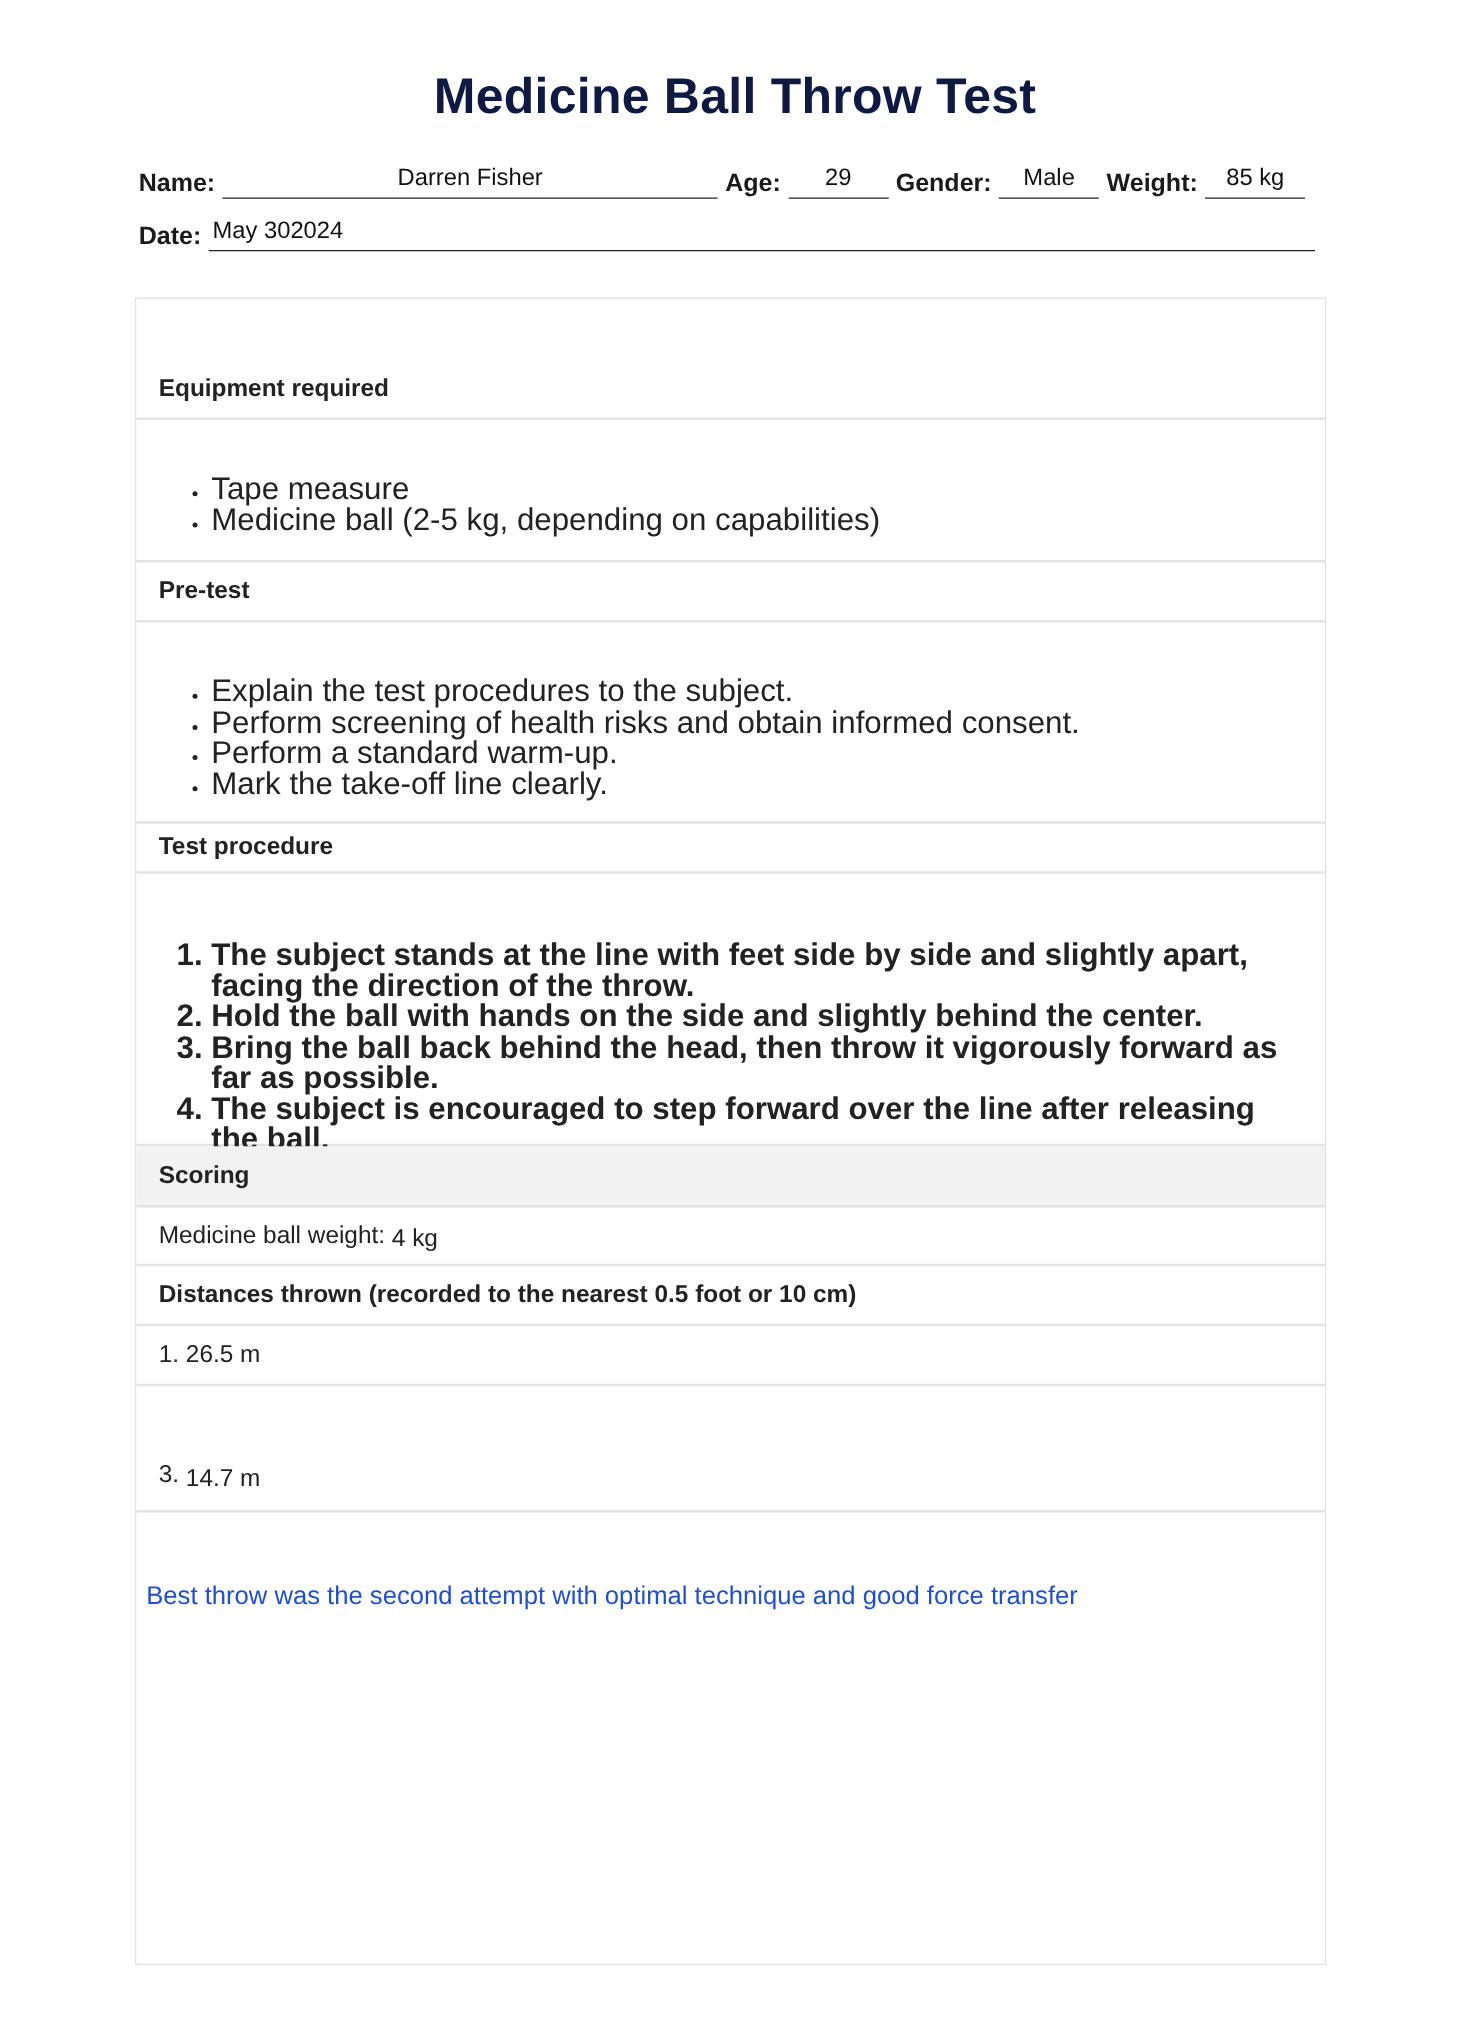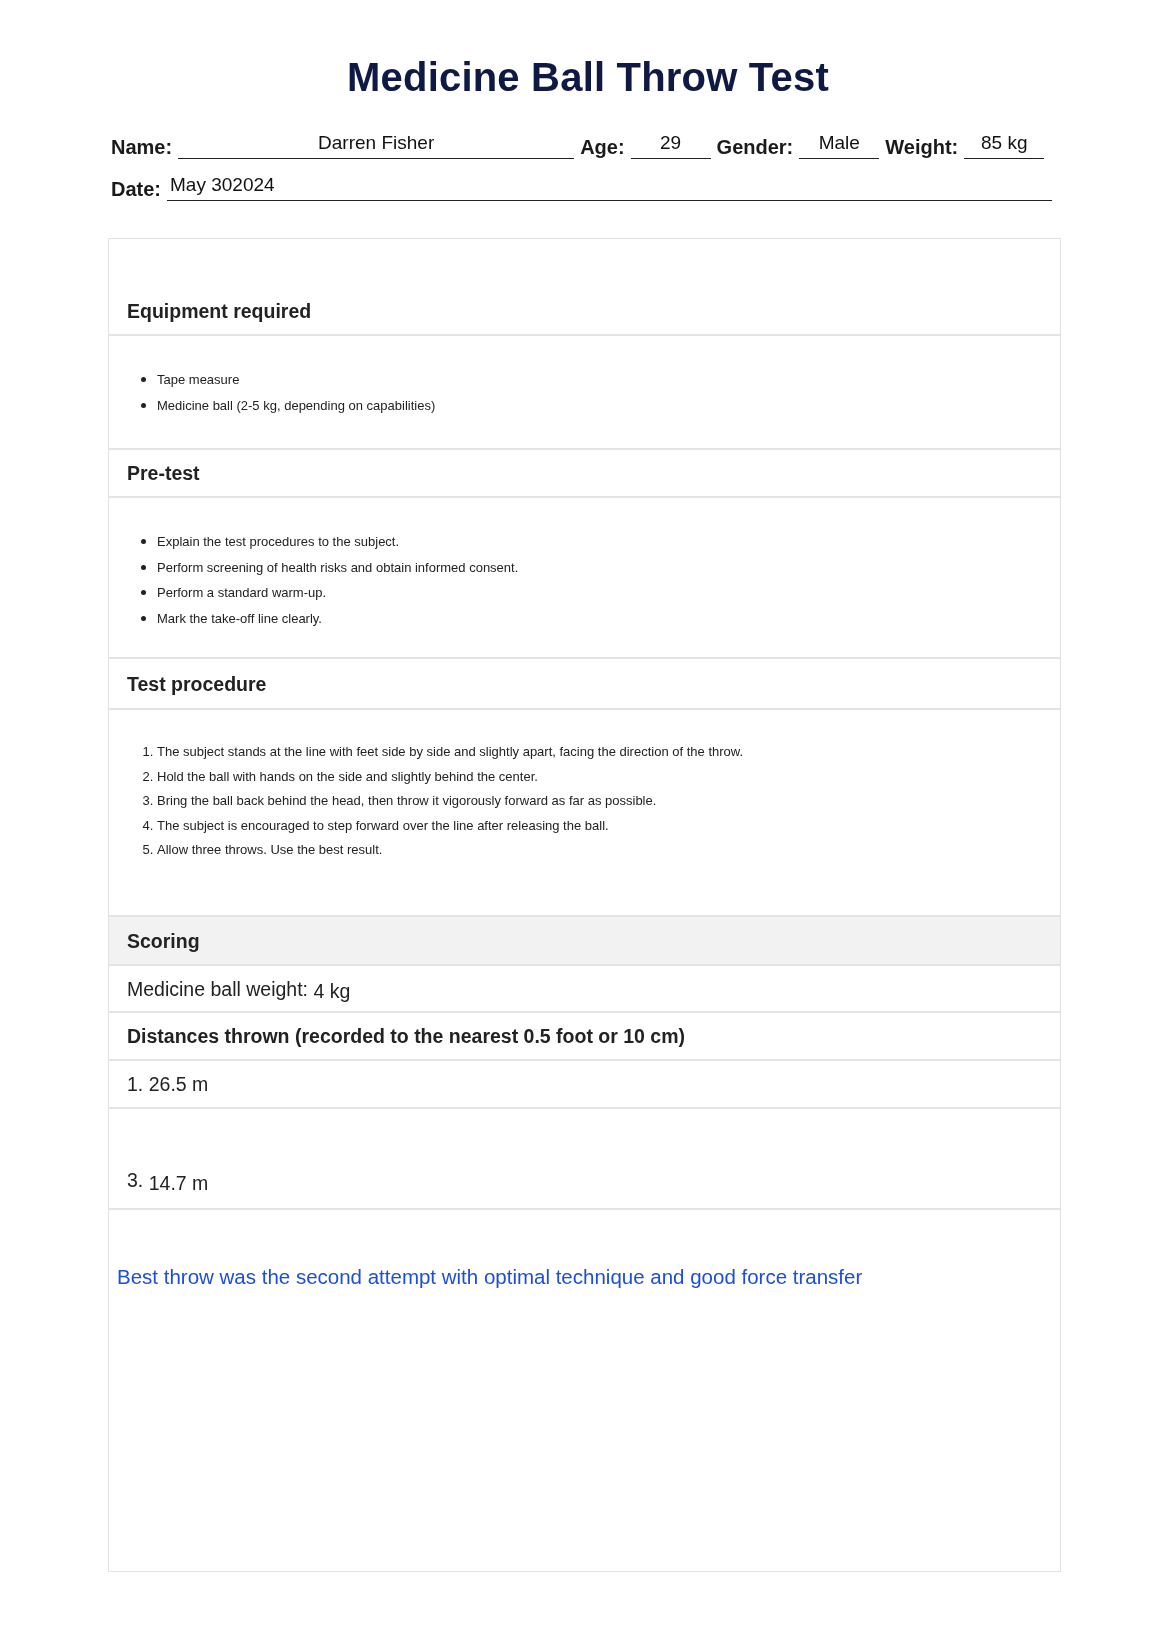--- a/index.html
+++ b/index.html
@@ -21,24 +21,24 @@
   .f-date { width: 885px; }
 
   .table { position: absolute; left: 108px; top: 238px; width: 953px; height: 1334px;
            border: 1.5px solid #e2e2e2; box-sizing: border-box; }
   .row { position: absolute; left: 0; right: 0; box-sizing: border-box; border-bottom: 2px solid #e4e4e4; }
   .row.grey { background: #f2f2f2; }
   .row .hd { position: absolute; left: 18px; top: 50%; transform: translateY(-50%);
              font-weight: bold; font-size: 19.5px; color: #222; }
   .row .txt { position: absolute; left: 18px; top: 50%; transform: translateY(-50%);
               font-size: 19.5px; color: #222; }
-  .row ul, .row ol { position: absolute; left: 0; margin: 0; padding-left: 48px;
-                     font-size: 13px; line-height: 24.5px; color: #222; }
+  .row ul, .row ol { position: absolute; left: 0; margin: 12px; padding-left: 48px;
+                     font-size: 25px; line-height: 24.5px; color: #222; }
   .row ul li::marker { font-size: 16px; }
-  .row ol { padding-left: 48px; width: 860px; }
+  .row ol { padding-left: 48px; width: 860px; font-weight: bold; }
   .notes-text { position: absolute; left: 8px; top: 12px; font-size: 20.5px; color: #1d4ed8; }
 </style>
 </head>
 <body>
 
 <div class="title">Medicine Ball Throw Test</div>
 
 <div class="info-row" id="row1">
   <span class="lbl">Name:</span>
   <span class="field f-name">
@@ -79,21 +79,21 @@
     <span class="hd">Pre-test</span>
   </div>
   <div class="row" style="top:259px;height:161px;">
     <ul style="top:31px;">
       <li>Explain the test procedures to the subject.</li>
       <li>Perform screening of health risks and obtain informed consent.</li>
       <li>Perform a standard warm-up.</li>
       <li>Mark the take-off line clearly.</li>
     </ul>
   </div>
-  <div class="row" style="top:420px;height:51px;">
+  <div class="row" style="top:420px;height:40px;">
     <span class="hd">Test procedure</span>
   </div>
   <div class="row" style="top:469px;height:209px;">
     <ol style="top:32px;">
       <li>The subject stands at the line with feet side by side and slightly apart, facing the direction of the throw.</li>
       <li>Hold the ball with hands on the side and slightly behind the center.</li>
       <li>Bring the ball back behind the head, then throw it vigorously forward as far as possible.</li>
       <li>The subject is encouraged to step forward over the line after releasing the ball.</li>
       <li>Allow three throws. Use the best result.</li>
     </ol>

